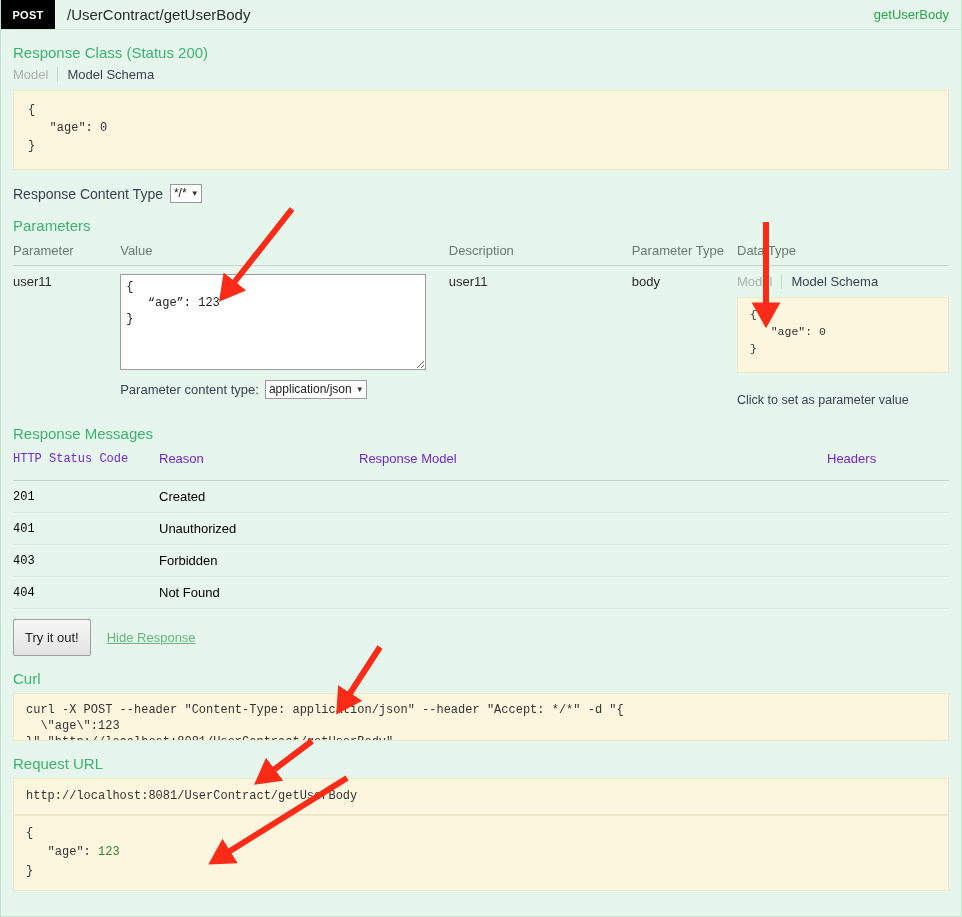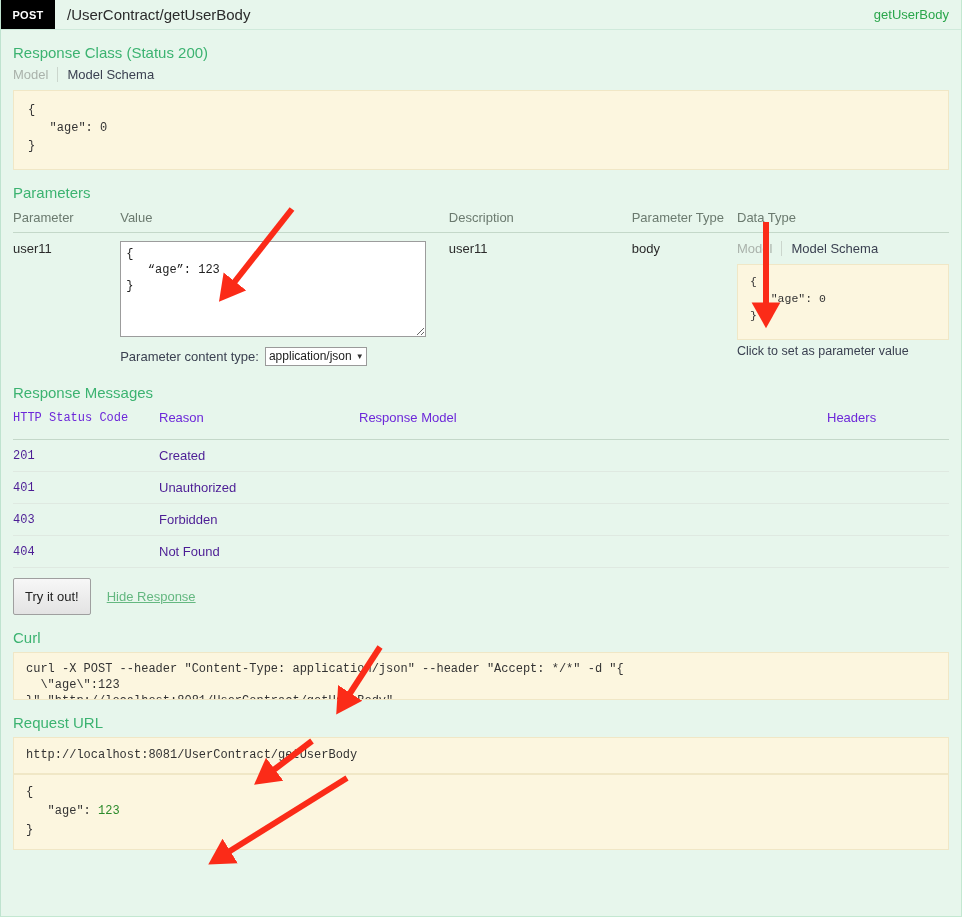--- a/index.html
+++ b/index.html
@@ -192,33 +192,33 @@
   }
   .codebox.small {
     font-size: 11.5px;
     line-height: 17px;
     padding: 8px 12px;
     height: 76px;
   }
   .hint {
     font-size: 12.5px;
     color: #3b4151;
-    margin-top: 4px;
+    margin-top: 20px;
   }
 
   
   table.msgs { width: 100%; border-collapse: collapse; font-size: 13px; }
   table.msgs th {
     text-align: left; font-weight: normal; color: #6d28d9;
     padding: 3px 0 14px 0; border-bottom: 1px solid #c4d8c9;
   }
   table.msgs td {
     padding: 8px 0 8px 0;
     border-bottom: 1px solid #dfe9e1;
-    color: #4c1d95;
+    color: #000000;
   }
   table.msgs tr:last-child td { border-bottom: 1px solid #dfe9e1; }
   .c-code { width: 146px; font-family: "Liberation Mono", monospace; font-size: 12px;}
   .c-reason { width: 200px; }
   .c-model { width: 468px; }
   .c-headers { width: auto; }
 
   
   .submit-row {
     display: flex;
@@ -284,20 +284,27 @@
     <div class="schema-tabs">
       <span class="tab">Model</span>
       <span class="sep"></span>
       <span class="tab active">Model Schema</span>
     </div>
 
     <div class="codebox model">{
    "age": 0
 }</div>
 
+    <div class="rct-row">
+      <span class="label">Response Content Type</span>
+      <span class="fakesel">
+        <span>*/*</span>
+        <span class="caret">▼</span>
+      </span>
+    </div>
 
     <h4 class="section">Parameters</h4>
 
     <table class="grid">
       <thead>
         <tr>
           <th class="col-param">Parameter</th>
           <th class="col-value">Value</th>
           <th class="col-desc">Description</th>
           <th class="col-ptype">Parameter Type</th>

